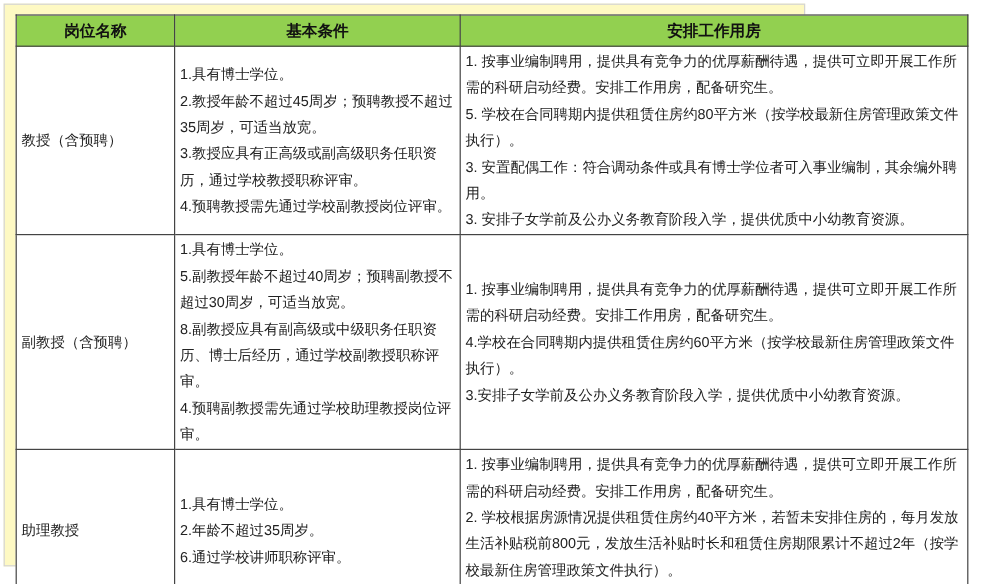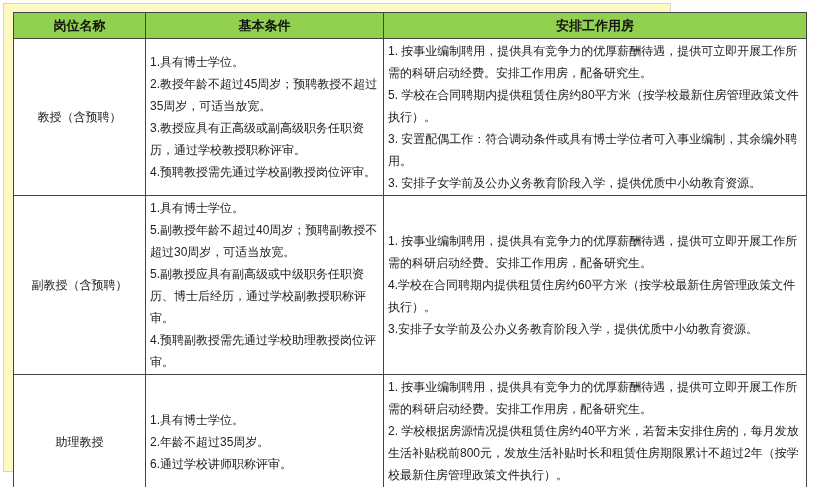--- a/index.html
+++ b/index.html
@@ -46,21 +46,21 @@
     color: #111111;
   }
   td {
     font-size: 12px;
     vertical-align: middle;
   }
   tr.row-1 td { height: 136px; }
   tr.row-2 td { height: 160px; }
   tr.row-3 td { height: 135px; }
   td.pos-cell {
-    text-align: center;
+    text-align: left;
     padding: 0 4px;
   }
   td.text-cell {
     text-align: left;
     padding: 1px 4px;
   }
   .item {
     line-height: 22px;
     word-break: break-all;
   }
@@ -96,21 +96,21 @@
           <div class="item">5. 学校在合同聘期内提供租赁住房约80平方米（按学校最新住房管理政策文件执行）。</div>
           <div class="item">3. 安置配偶工作：符合调动条件或具有博士学位者可入事业编制，其余编外聘用。</div>
           <div class="item">3. 安排子女学前及公办义务教育阶段入学，提供优质中小幼教育资源。</div>
         </td>
       </tr>
       <tr class="row-2">
         <td class="pos-cell">副教授（含预聘）</td>
         <td class="text-cell">
           <div class="item">1.具有博士学位。</div>
           <div class="item">5.副教授年龄不超过40周岁；预聘副教授不超过30周岁，可适当放宽。</div>
-          <div class="item">5.副教授应具有副高级或中级职务任职资历、博士后经历，通过学校副教授职称评审。</div>
+          <div class="item">8.副教授应具有副高级或中级职务任职资历、博士后经历，通过学校副教授职称评审。</div>
           <div class="item">4.预聘副教授需先通过学校助理教授岗位评审。</div>
         </td>
         <td class="text-cell">
           <div class="item">1. 按事业编制聘用，提供具有竞争力的优厚薪酬待遇，提供可立即开展工作所需的科研启动经费。安排工作用房，配备研究生。</div>
           <div class="item">4.学校在合同聘期内提供租赁住房约60平方米（按学校最新住房管理政策文件执行）。</div>
           <div class="item">3.安排子女学前及公办义务教育阶段入学，提供优质中小幼教育资源。</div>
         </td>
       </tr>
       <tr class="row-3">
         <td class="pos-cell">助理教授</td>

